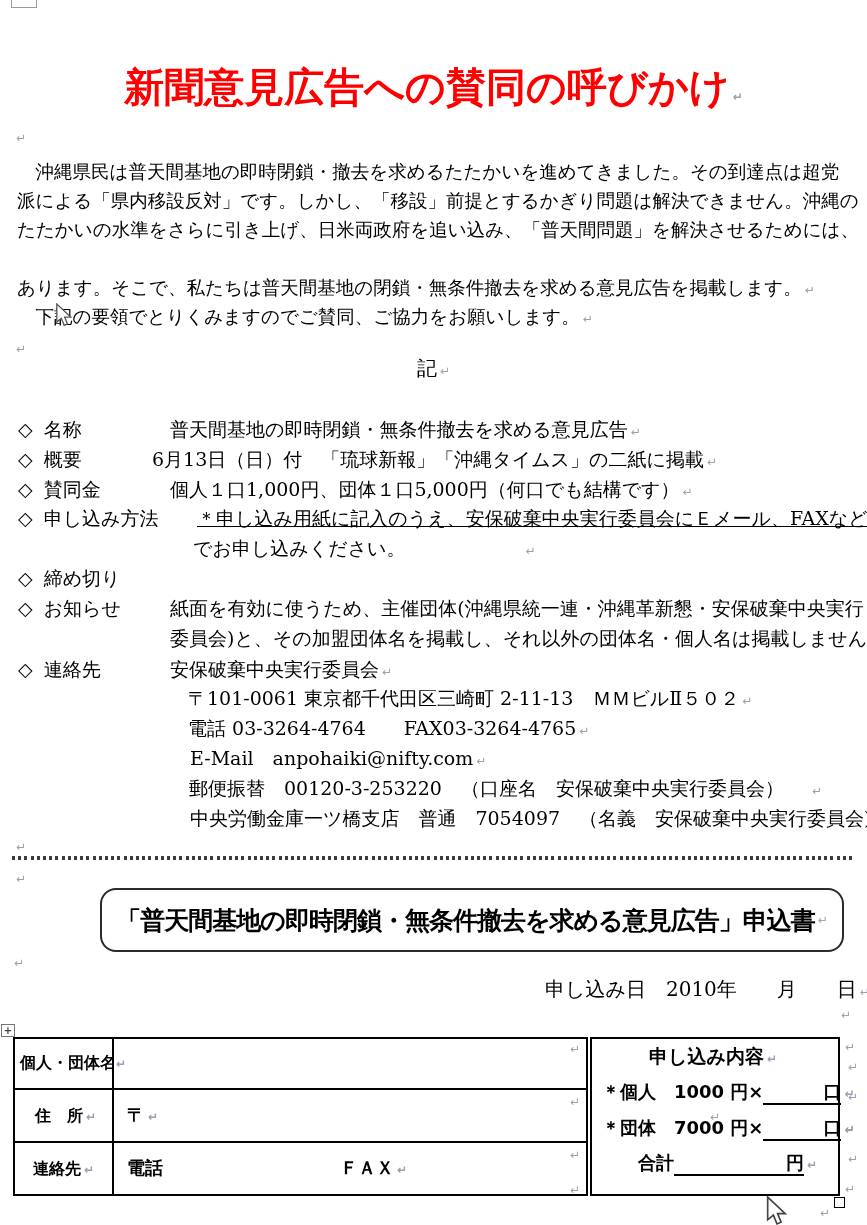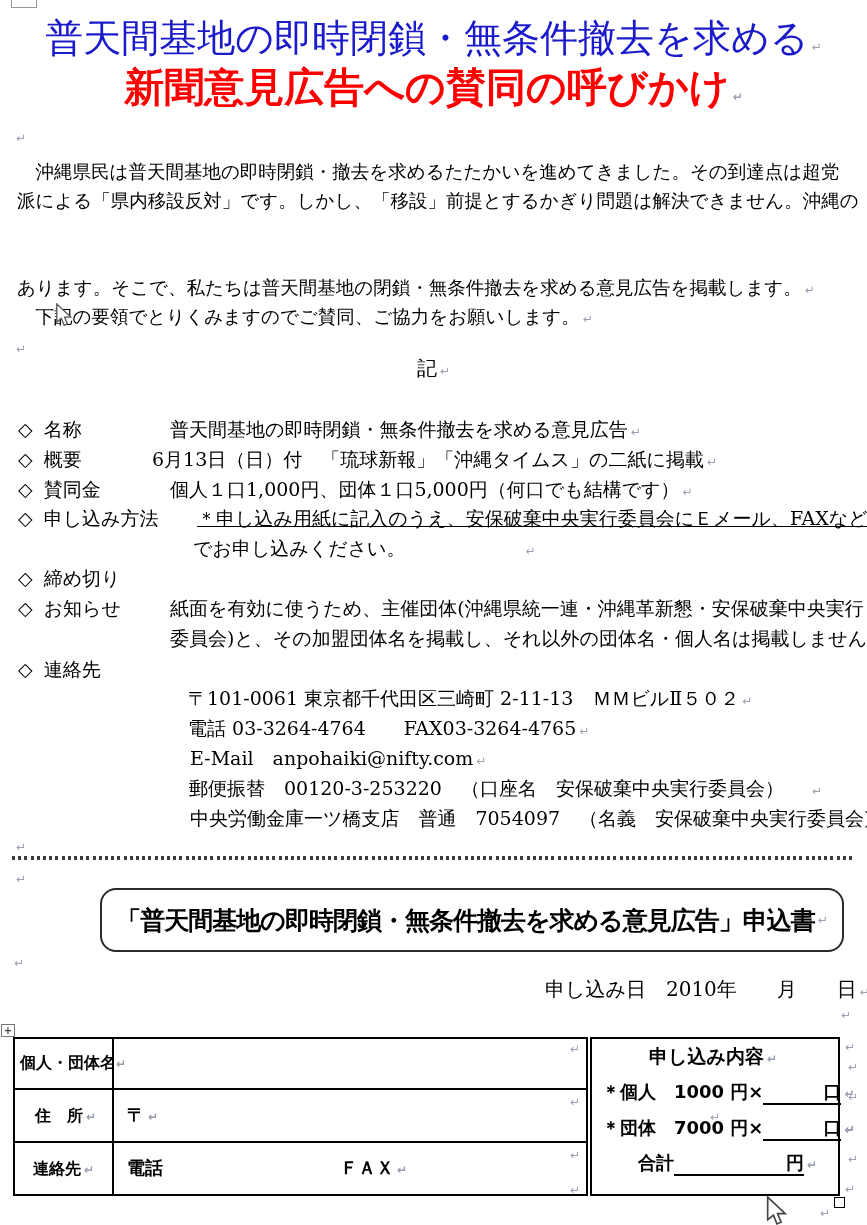--- a/index.html
+++ b/index.html
@@ -32,27 +32,27 @@
   .corner{position:absolute;border:1px solid #999;border-top:none;background:#fdfdfd;}
   .cursor{position:absolute;}
 </style>
 </head>
 <body>
 
 <div class="page">
 
   <div class="corner" style="left:11px;top:0;width:24px;height:7px;"></div>
 
-  <div class="abs center" style="top:17px;font-size:38px;color:#1a1acb;"><span>普天間基地の即時閉鎖・無条件撤去を求める</span><span class="pmark">↵</span></div>
   <div class="abs center gothic" style="top:64px;font-size:40px;font-weight:bold;color:#ff0000;"><span>新聞意見広告への賛同の呼びかけ</span><span class="pmark serif">↵</span></div>
 
   <span class="pmark-abs" style="left:16px;top:131px;">↵</span>
 
   <div class="abs fs18" style="left:17px;top:161px;">　沖縄県民は普天間基地の即時閉鎖・撤去を求めるたたかいを進めてきました。その到達点は超党</div>
   <div class="abs fs18" style="left:17px;top:190px;">派による「県内移設反対」です。しかし、「移設」前提とするかぎり問題は解決できません。沖縄の</div>
+  <div class="abs fs18" style="left:17px;top:219px;">たたかいの水準をさらに引き上げ、日米両政府を追い込み、「普天間問題」を解決させるためには、</div>
   <div class="abs fs18" style="left:17px;top:277px;"><span>あります。そこで、私たちは普天間基地の閉鎖・無条件撤去を求める意見広告を掲載します。</span><span class="pmark">↵</span></div>
   <div class="abs fs18" style="left:17px;top:306px;"><span>　下記の要領でとりくみますのでご賛同、ご協力をお願いします。</span><span class="pmark">↵</span></div>
 
   <span class="pmark-abs" style="left:16px;top:342px;">↵</span>
   <div class="abs center" style="top:357px;font-size:20px;"><span>記</span><span class="pmark">↵</span></div>
 
   <div class="abs fs19" style="left:18px;top:419px;"><span class="dmark">◇</span><span>名称</span></div>
   <div class="abs fs19" style="left:170px;top:419px;"><span>普天間基地の即時閉鎖・無条件撤去を求める意見広告</span><span class="pmark">↵</span></div>
 
   <div class="abs fs19" style="left:18px;top:449px;"><span class="dmark">◇</span><span>概要</span></div>
@@ -65,20 +65,21 @@
   <div class="abs fs19" style="left:197px;top:508px;text-decoration:underline;">＊申し込み用紙に記入のうえ、安保破棄中央実行委員会にＥメール、FAXなど</div>
   <div class="abs fs19" style="left:193px;top:538px;"><span>でお申し込みください。</span><span class="pmark" style="margin-left:120px;">↵</span></div>
 
   <div class="abs fs19" style="left:18px;top:568px;"><span class="dmark">◇</span><span>締め切り</span></div>
 
   <div class="abs fs19" style="left:18px;top:598px;"><span class="dmark">◇</span><span>お知らせ</span></div>
   <div class="abs fs19" style="left:170px;top:598px;">紙面を有効に使うため、主催団体(沖縄県統一連・沖縄革新懇・安保破棄中央実行</div>
   <div class="abs fs19" style="left:170px;top:628px;"><span>委員会)と、その加盟団体名を掲載し、それ以外の団体名・個人名は掲載しません</span></div>
 
   <div class="abs fs19" style="left:18px;top:659px;"><span class="dmark">◇</span><span>連絡先</span></div>
+  <div class="abs fs19" style="left:170px;top:659px;"><span>安保破棄中央実行委員会</span><span class="pmark">↵</span></div>
 
   <div class="abs fs19" style="left:188px;top:688px;"><span>〒101-0061 東京都千代田区三崎町 2-11-13　ＭＭビルⅡ５０２</span><span class="pmark">↵</span></div>
   <div class="abs fs19" style="left:188px;top:718px;"><span>電話 03-3264-4764　　FAX03-3264-4765</span><span class="pmark">↵</span></div>
   <div class="abs fs19" style="left:190px;top:748px;"><span>E-Mail　anpohaiki@nifty.com</span><span class="pmark">↵</span></div>
   <div class="abs fs19" style="left:189px;top:778px;"><span>郵便振替　00120-3-253220　（口座名　安保破棄中央実行委員会）</span><span class="pmark" style="margin-left:28px;">↵</span></div>
   <div class="abs fs19" style="left:190px;top:808px;"><span>中央労働金庫一ツ橋支店　普通　7054097　（名義　安保破棄中央実行委員会)</span></div>
 
   <span class="pmark-abs" style="left:16px;top:840px;">↵</span>
   <div class="dotline" style="left:12px;top:856px;width:843px;"></div>
   <span class="pmark-abs" style="left:16px;top:872px;">↵</span>

